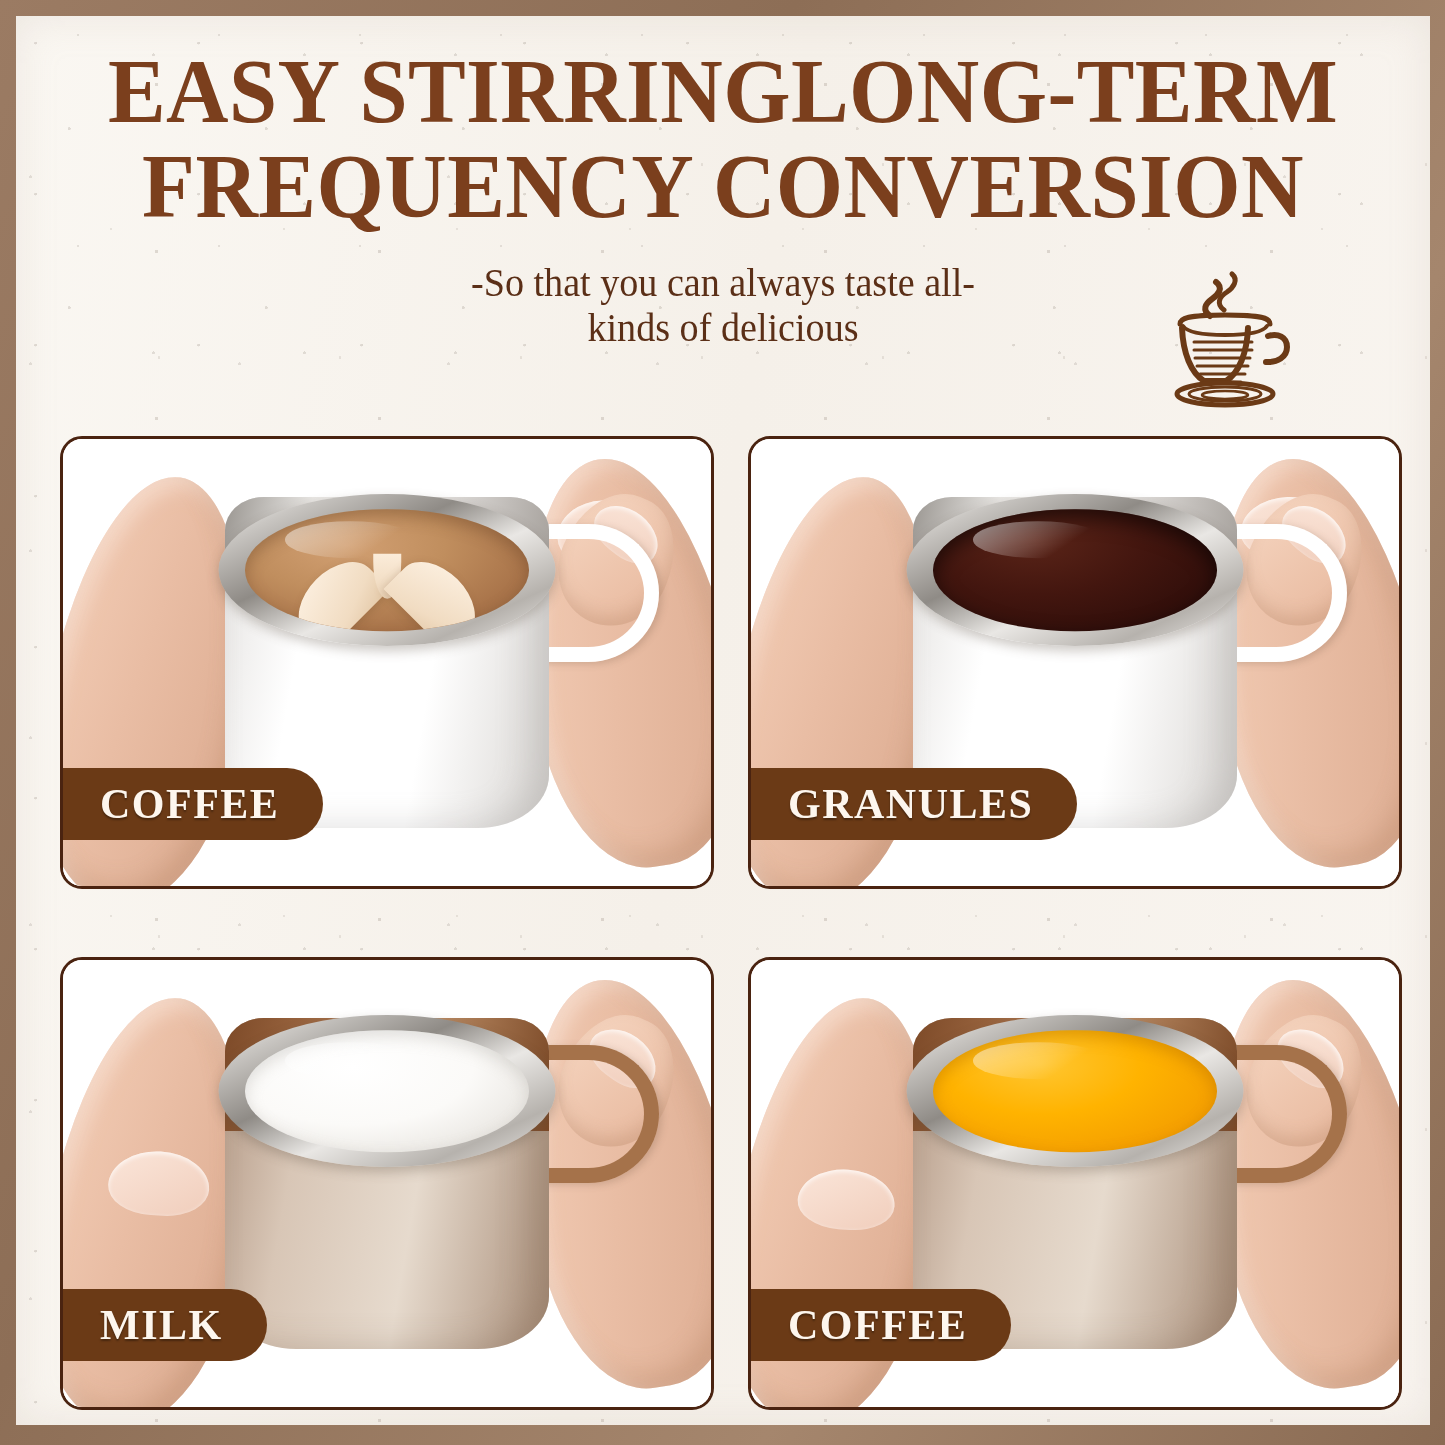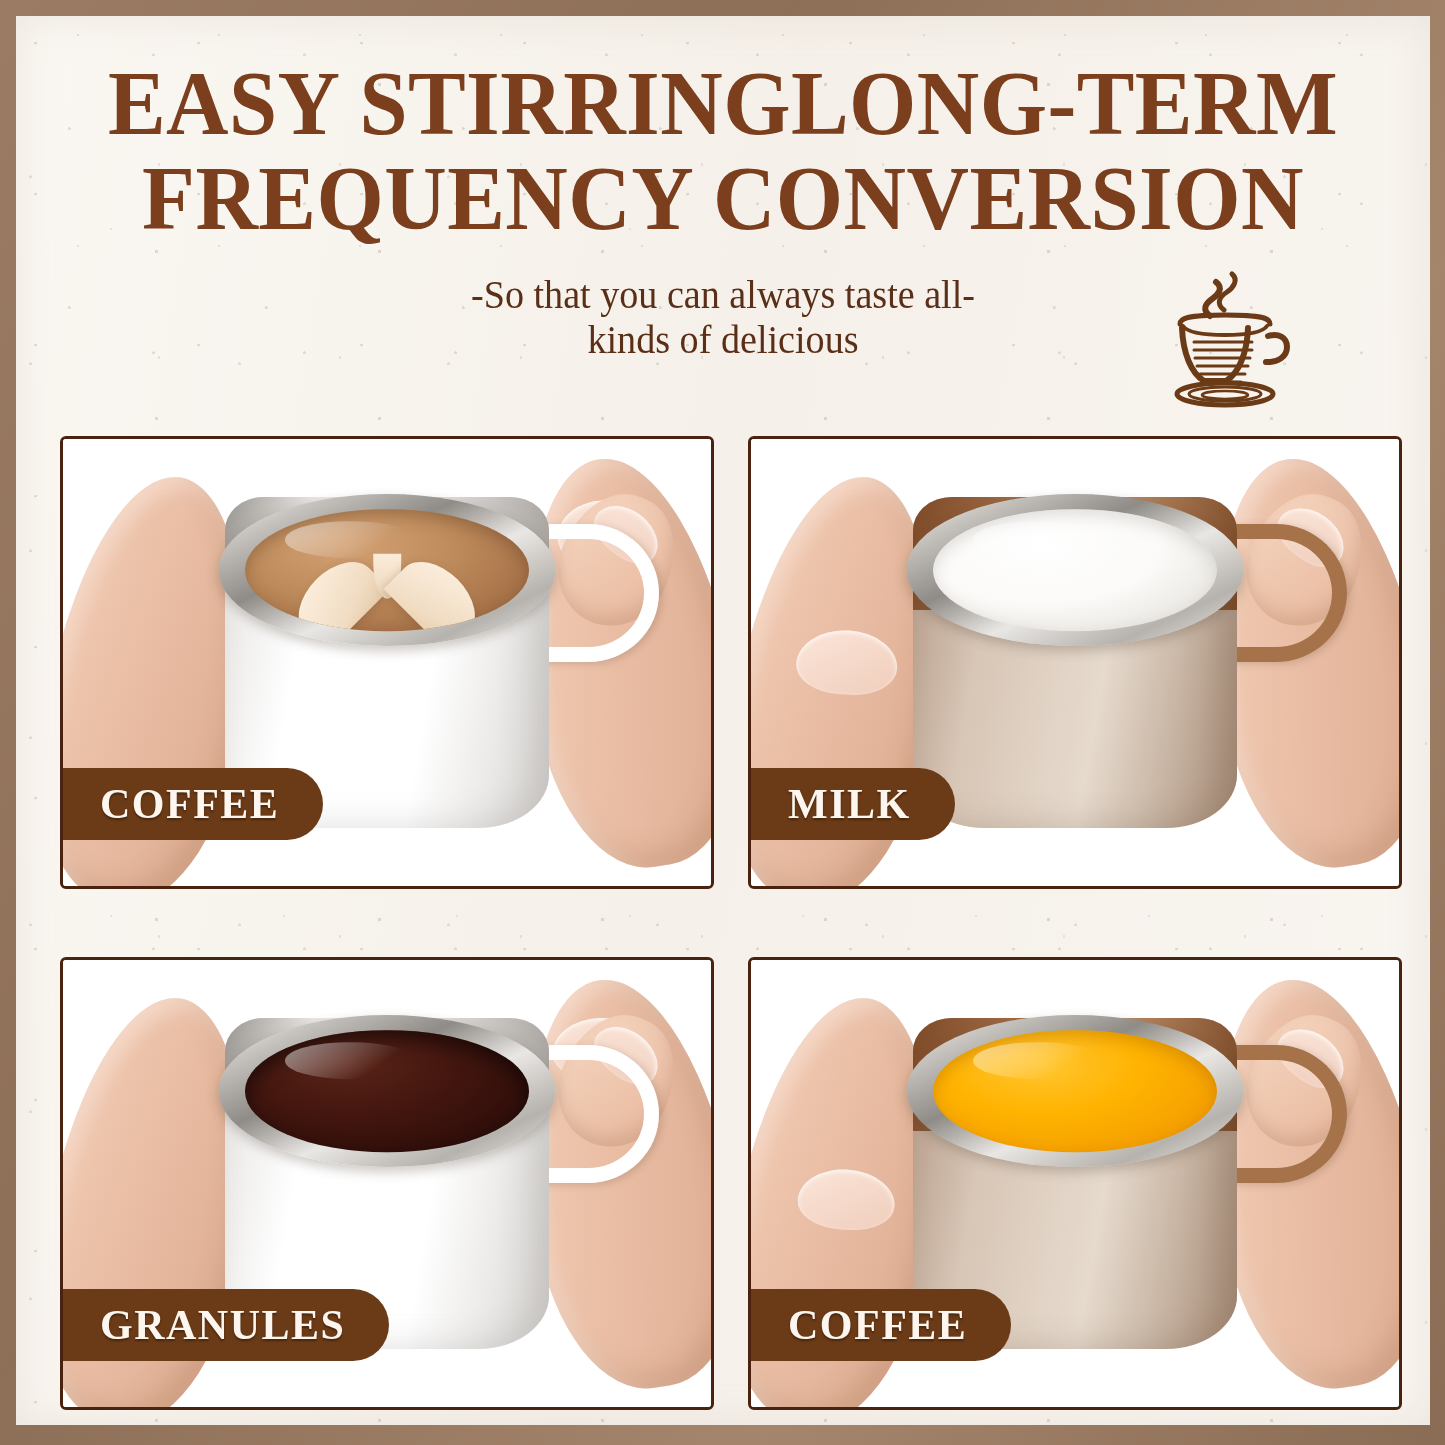--- a/index.html
+++ b/index.html
@@ -36,21 +36,21 @@
       radial-gradient(circle at 7%  86%, rgba(155,145,135,.24) 0 1.4px, transparent 1.6px),
       radial-gradient(circle at 55% 93%, rgba(158,148,136,.20) 0 1.1px, transparent 1.3px),
       linear-gradient(100deg,#faf7f2 0%,#f5f0e9 48%,#f9f5f0 100%);
     background-size: 163px 151px,197px 179px,141px 211px,223px 167px,
                      181px 193px,151px 149px,209px 187px,173px 229px, 100% 100%;
     overflow: hidden;
     box-shadow: inset 0 0 40px rgba(190,175,160,.22);
   }
 
   
-  .head { position:absolute; left:0; top:0; width:100%; padding-top:40px; }
+  .head { position:absolute; left:0; top:0; width:100%; padding-top:28px; }
 
   .title {
     text-align: center;
     color: #7b3f1d;
     font-family: "Liberation Serif","DejaVu Serif",serif;
     font-weight: 700;
     font-size: 92px;
     line-height: 1.03;
     letter-spacing: 0.5px;
     transform: scaleX(.94);
@@ -91,21 +91,21 @@
     height: 1006px;
     display: grid;
     grid-template-columns: 1fr 1fr;
     grid-template-rows: 1fr 1fr;
     gap: 36px 34px;
   }
 
   .card {
     position: relative;
     border: 3px solid #4a2310;
-    border-radius: 6px;
+    border-radius: 22px;
     background: #ffffff;
     overflow: hidden;
     margin-top: 32px;
   }
 
   .photo { position:absolute; inset:0; background:#ffffff; overflow:hidden; }
 
   
   .tab {
     position: absolute;
@@ -349,20 +349,46 @@
             </div>
           </div>
         </div>
         <div class="tab">
           <span class="tab-text">COFFEE</span>
         </div>
       </div>
 
       <div class="card">
         <div class="photo">
+          <div class="hand left"></div>
+          <div class="hand right">
+            <div class="nail" style="left:22%;top:9%;width:48%;height:15%;transform:rotate(7deg);"></div>
+          </div>
+          <div class="thumb t-right">
+            <div class="nail" style="left:16%;top:12%;width:64%;height:34%;transform:rotate(14deg);"></div>
+          </div>
+          <div class="mug">
+            <div class="mug-handle"></div>
+            <div class="mug-body white">
+              <div class="mug-band steel"></div>
+            </div>
+            <div class="rim">
+              <div class="liquid dark">
+                <div class="gloss"></div>
+              </div>
+            </div>
+          </div>
+        </div>
+        <div class="tab">
+          <span class="tab-text">GRANULES</span>
+        </div>
+      </div>
+
+      <div class="card">
+        <div class="photo">
           <div class="hand left">
             <div class="nail" style="left:28%;top:36%;width:52%;height:15%;transform:rotate(-6deg);"></div>
           </div>
           <div class="hand right"></div>
           <div class="thumb t-right">
             <div class="nail" style="left:14%;top:14%;width:66%;height:36%;transform:rotate(12deg);"></div>
           </div>
           <div class="mug">
             <div class="mug-handle" style="border-color:#a5724a;border-left-color:transparent;"></div>
             <div class="mug-body tan">
@@ -375,46 +401,20 @@
             </div>
           </div>
         </div>
         <div class="tab">
           <span class="tab-text">MILK</span>
         </div>
       </div>
 
       <div class="card">
         <div class="photo">
-          <div class="hand left"></div>
-          <div class="hand right">
-            <div class="nail" style="left:22%;top:9%;width:48%;height:15%;transform:rotate(7deg);"></div>
-          </div>
-          <div class="thumb t-right">
-            <div class="nail" style="left:16%;top:12%;width:64%;height:34%;transform:rotate(14deg);"></div>
-          </div>
-          <div class="mug">
-            <div class="mug-handle"></div>
-            <div class="mug-body white">
-              <div class="mug-band steel"></div>
-            </div>
-            <div class="rim">
-              <div class="liquid dark">
-                <div class="gloss"></div>
-              </div>
-            </div>
-          </div>
-        </div>
-        <div class="tab">
-          <span class="tab-text">GRANULES</span>
-        </div>
-      </div>
-
-      <div class="card">
-        <div class="photo">
           <div class="hand left">
             <div class="nail" style="left:30%;top:40%;width:50%;height:14%;transform:rotate(-5deg);"></div>
           </div>
           <div class="hand right"></div>
           <div class="thumb t-right">
             <div class="nail" style="left:14%;top:14%;width:66%;height:36%;transform:rotate(12deg);"></div>
           </div>
           <div class="mug">
             <div class="mug-handle" style="border-color:#a5724a;border-left-color:transparent;"></div>
             <div class="mug-body tan">

